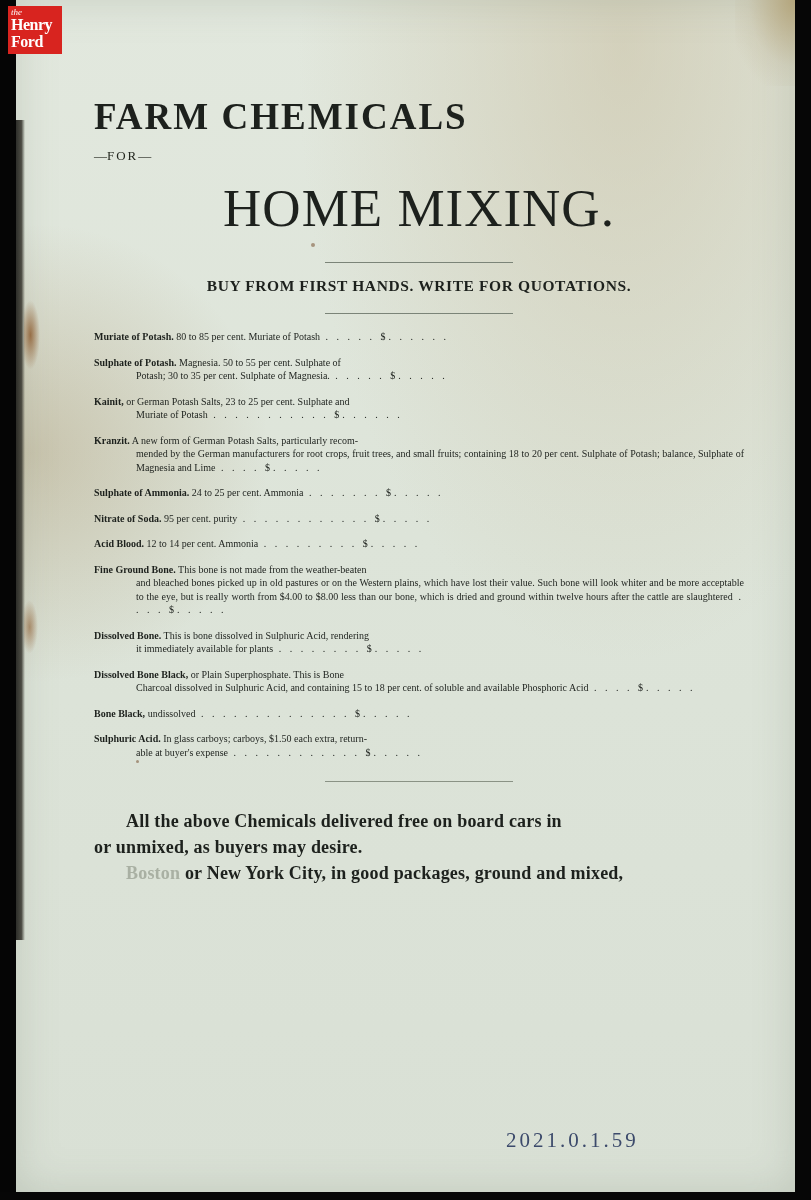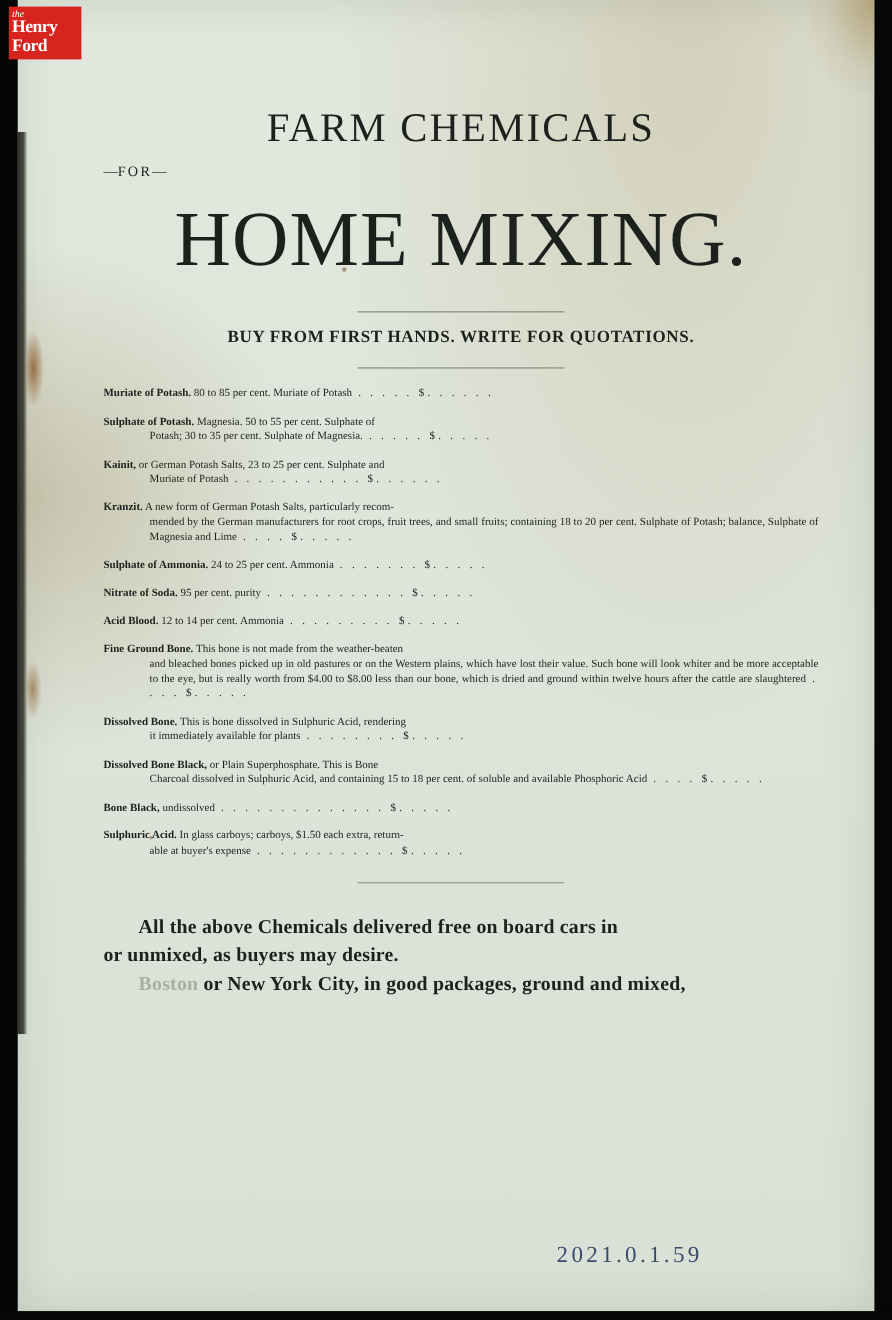--- a/index.html
+++ b/index.html
@@ -97,21 +97,21 @@
     width: 4px; height: 4px;
     border-radius: 50%;
     background: rgba(120,80,50,0.55);
   }
 
   
   .logo {
     position: absolute;
     left: 8px;
     top: 6px;
-    width: 66px;
+    width: 54px;
     height: 48px;
     background: #d8241f;
     color: #fff;
     font-family: "Liberation Serif", serif;
     line-height: 1.05;
     padding: 2px 3px;
     box-sizing: border-box;
   }
   .logo .l1 { font-size: 9px; font-style: italic; }
   .logo .l2 { font-size: 16px; font-weight: bold; letter-spacing: -0.5px; }
@@ -120,38 +120,38 @@
   
   .content {
     position: absolute;
     left: 78px;
     top: 0;
     width: 650px;
     color: #1d211d;
   }
   h1.title {
     margin: 95px 0 0 0;
-    text-align: center;
+    text-align: left;
     font-size: 37px;
-    font-weight: normal;
+    font-weight: bold;
     letter-spacing: 2px;
     font-family: "Liberation Serif", serif;
   }
   .for-line {
     text-align: left;
     font-size: 13px;
     letter-spacing: 2px;
     margin-top: 10px;
     color: #23271f;
   }
   .for-line .dash { letter-spacing: 0; }
   h2.subtitle {
     margin: 14px 0 0 0;
     text-align: center;
-    font-size: 71px;
+    font-size: 53px;
     font-weight: normal;
     letter-spacing: 1px;
     font-family: "Liberation Serif", serif;
   }
   .rule {
     width: 188px;
     height: 1px;
     background: #7b8478;
     margin: 24px auto 0 auto;
   }

